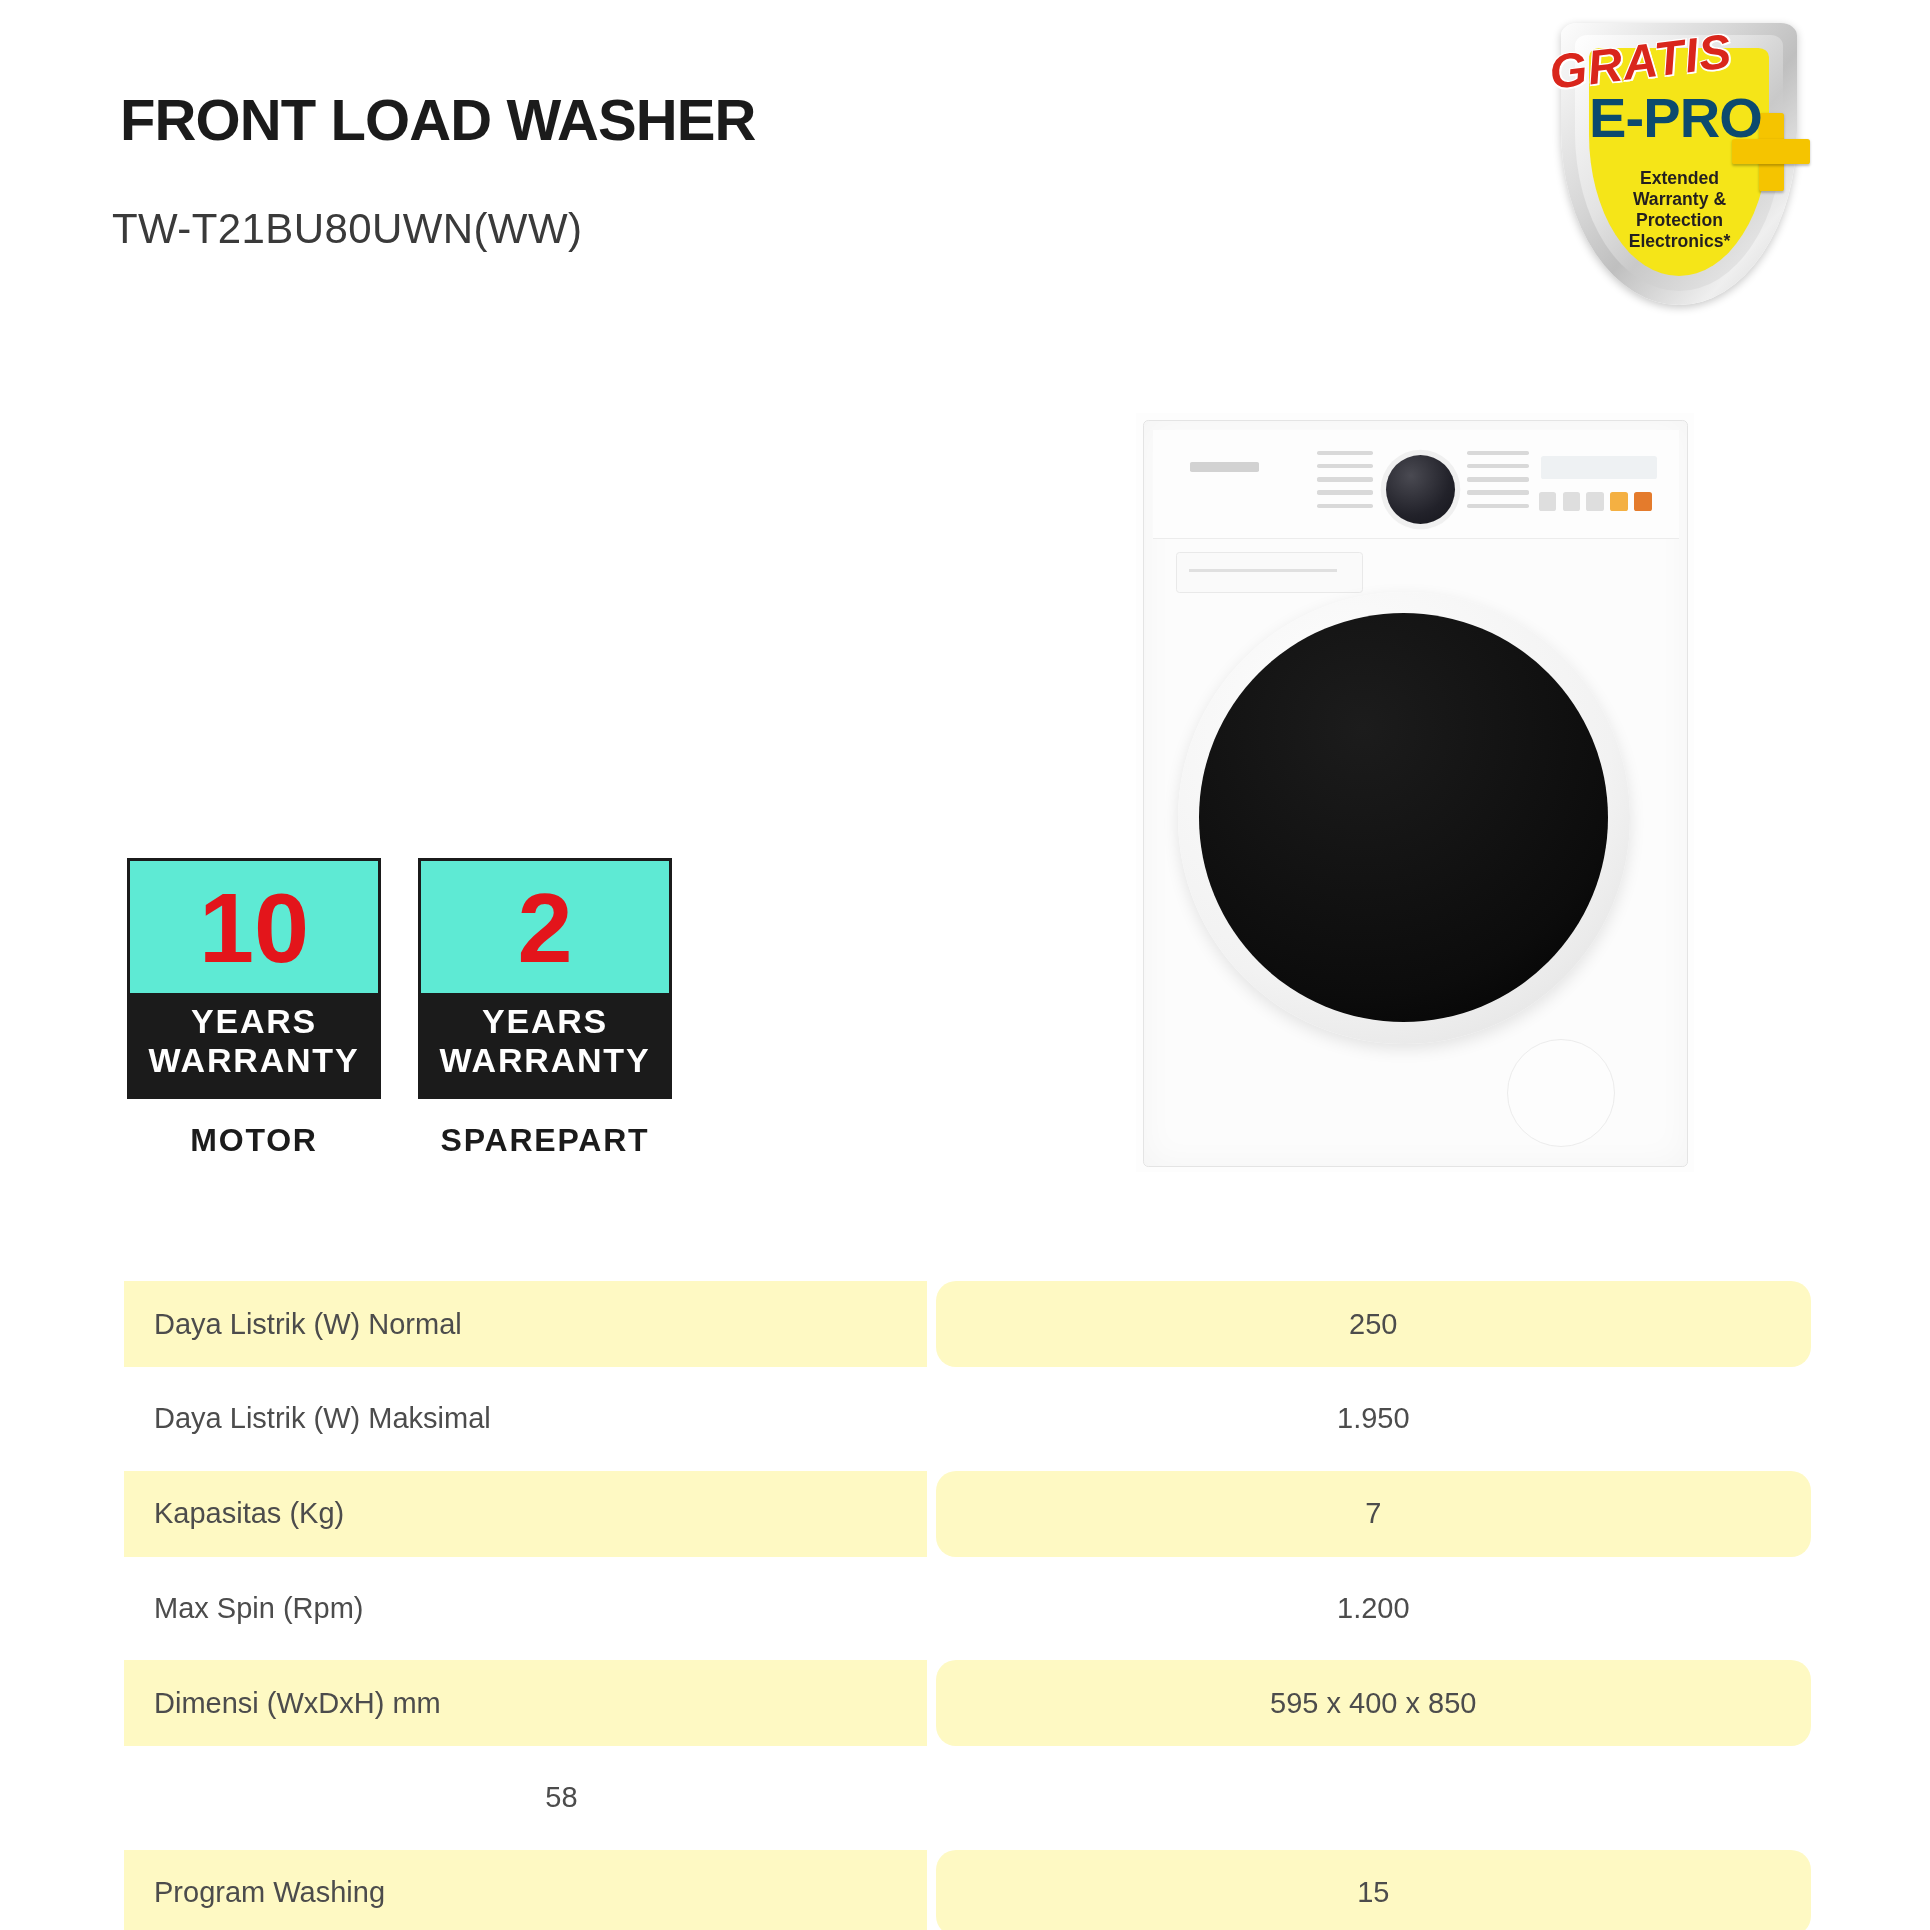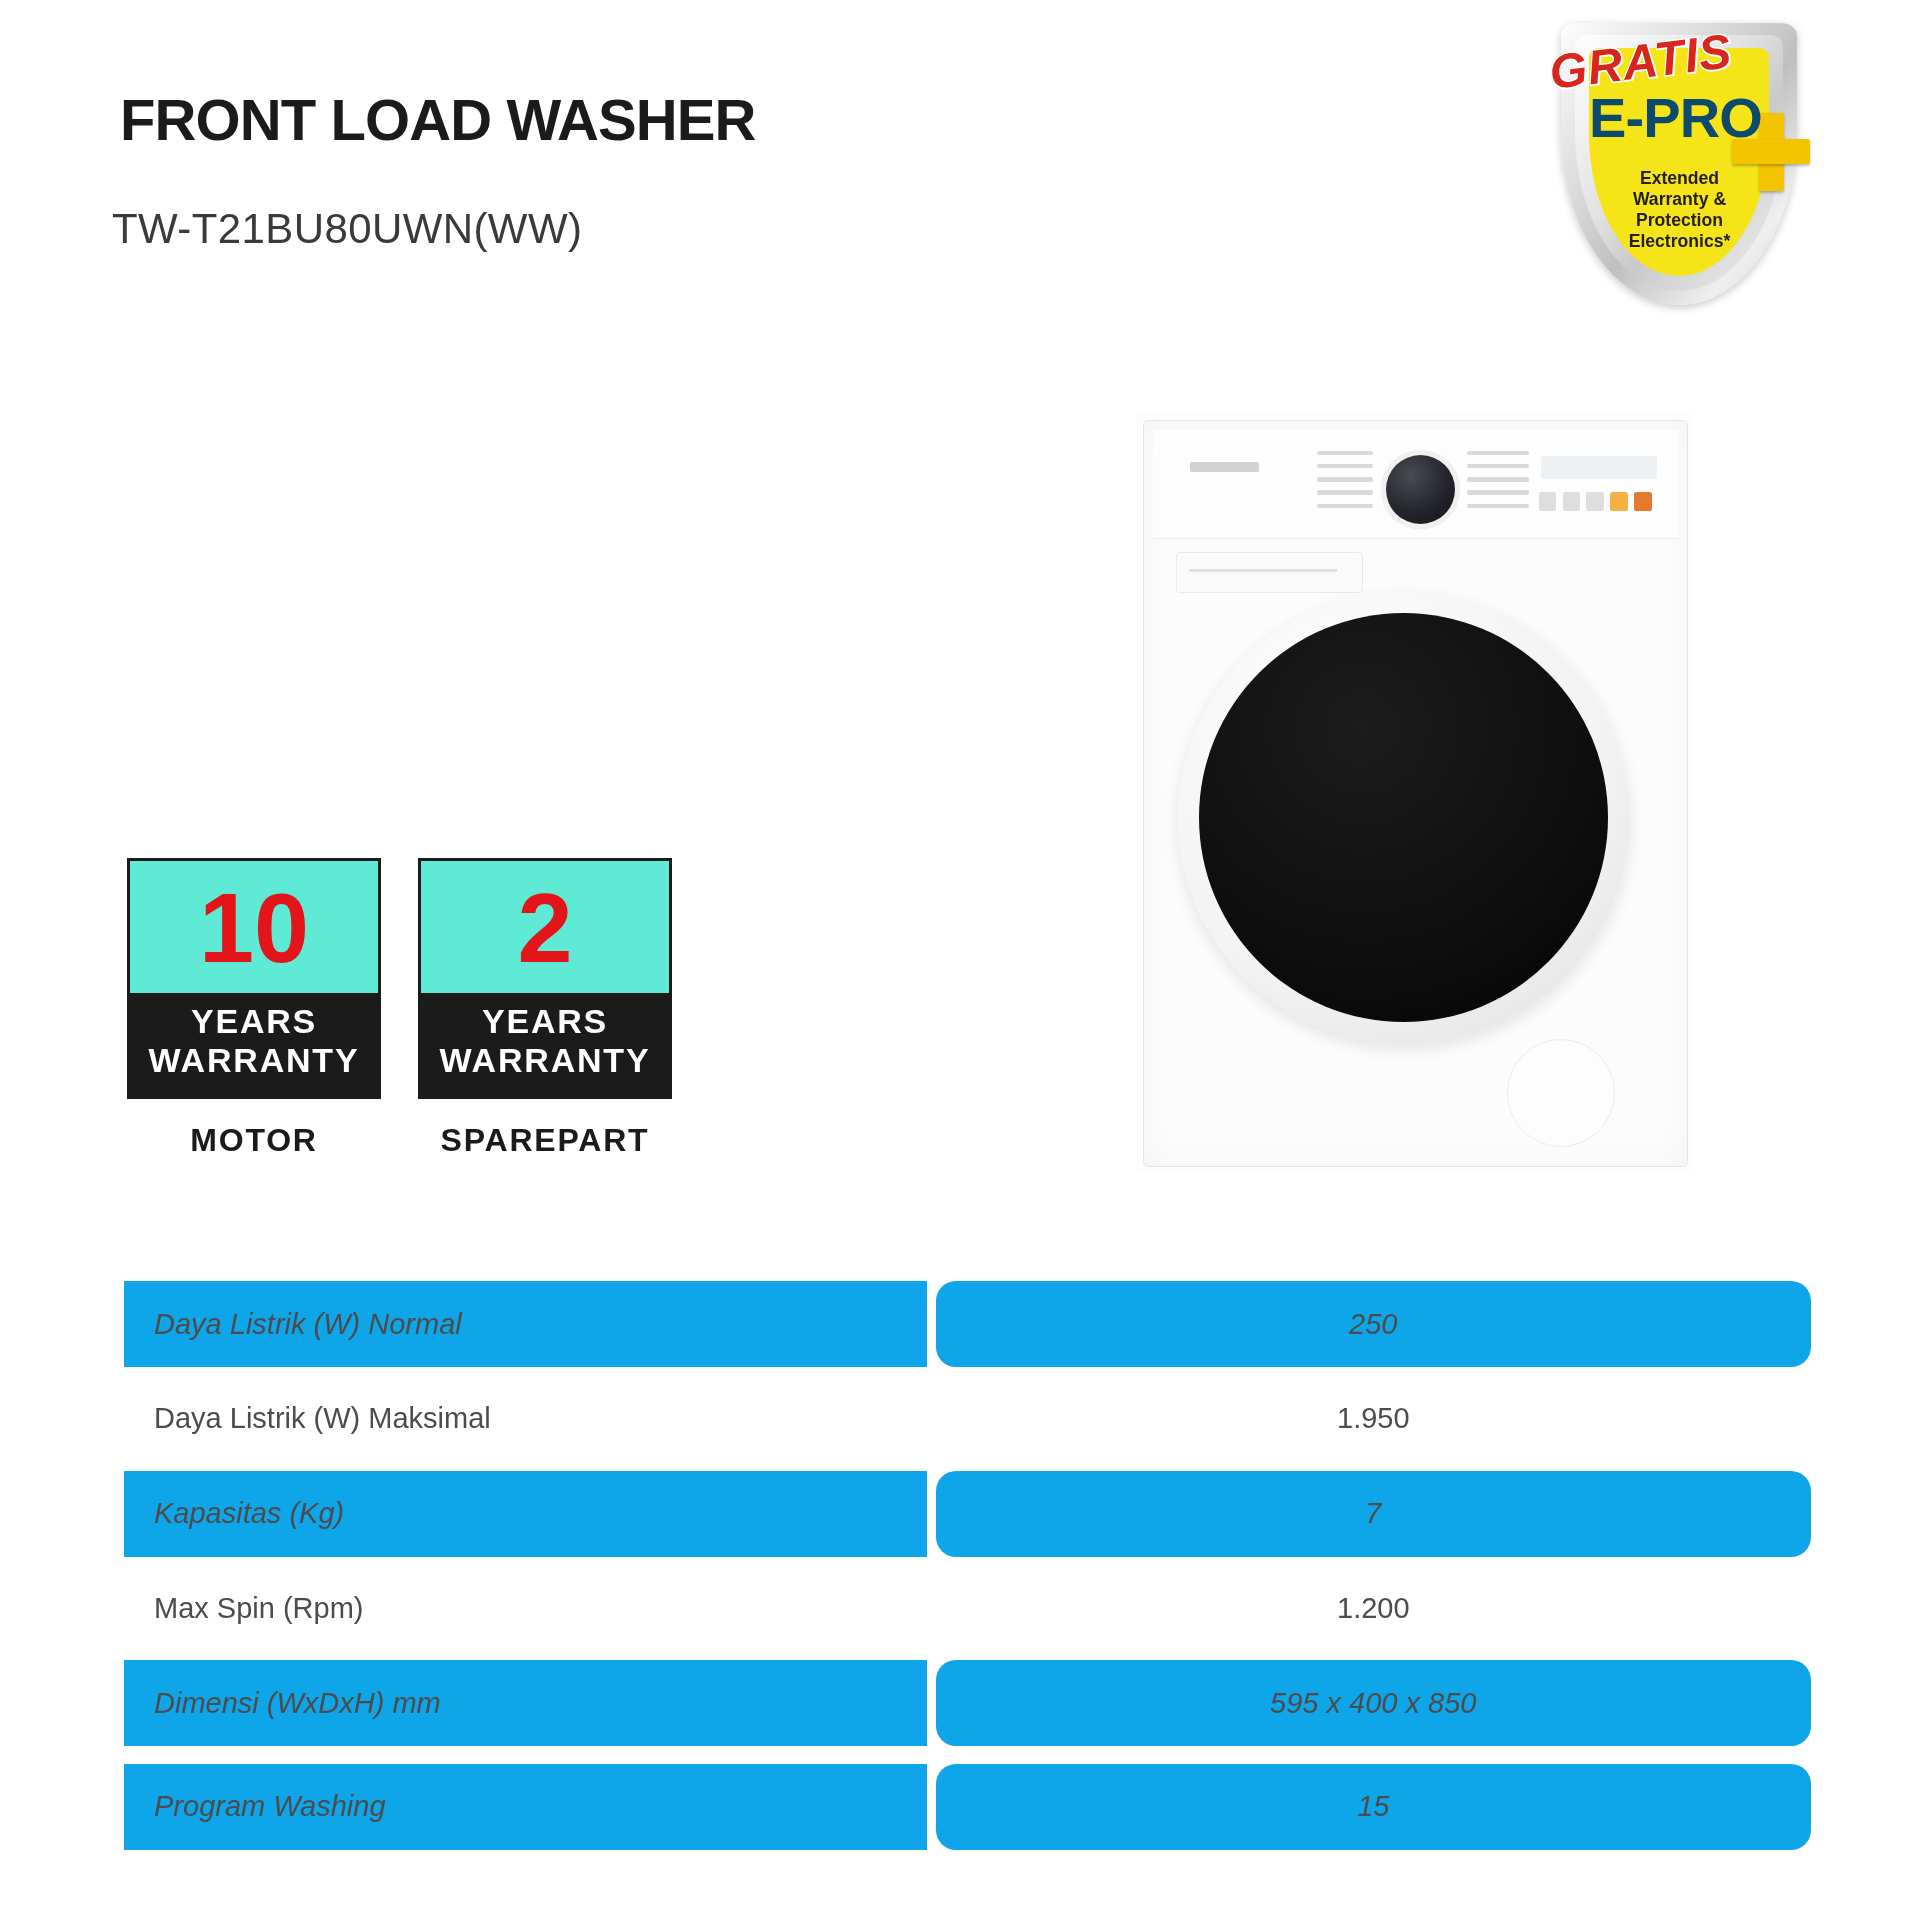--- a/index.html
+++ b/index.html
@@ -335,21 +335,21 @@
     box-sizing: border-box;
   }
   .spec-row .cell-label {
     width: 803px;
   }
   .spec-row .cell-value {
     width: 875px;
     text-align: center;
     border-radius: 20px;
   }
-  .spec-row.shaded .cell { background: #0ea5e9; font-style: italic; }
+  .spec-row.shaded .cell { background: #fef9c3; }
   .spec-row.plain .cell { background: #ffffff; }
 </style>
 </head>
 <body>
 
 <div class="page-title">FRONT LOAD WASHER</div>
 <div class="model-code">TW-T21BU80UWN(WW)</div>
 
 <div class="epro-badge">
   <div class="shield-outer"></div>
@@ -436,19 +436,20 @@
   </div>
   <div class="spec-row plain">
     <div class="cell cell-label">Max Spin (Rpm)</div>
     <div class="cell cell-value">1.200</div>
   </div>
   <div class="spec-row shaded">
     <div class="cell cell-label">Dimensi (WxDxH) mm</div>
     <div class="cell cell-value">595 x 400 x 850</div>
   </div>
   <div class="spec-row plain">
+    <div class="cell cell-value">58</div>
   </div>
   <div class="spec-row shaded">
     <div class="cell cell-label">Program Washing</div>
     <div class="cell cell-value">15</div>
   </div>
 </div>
 
 
 </body></html>

